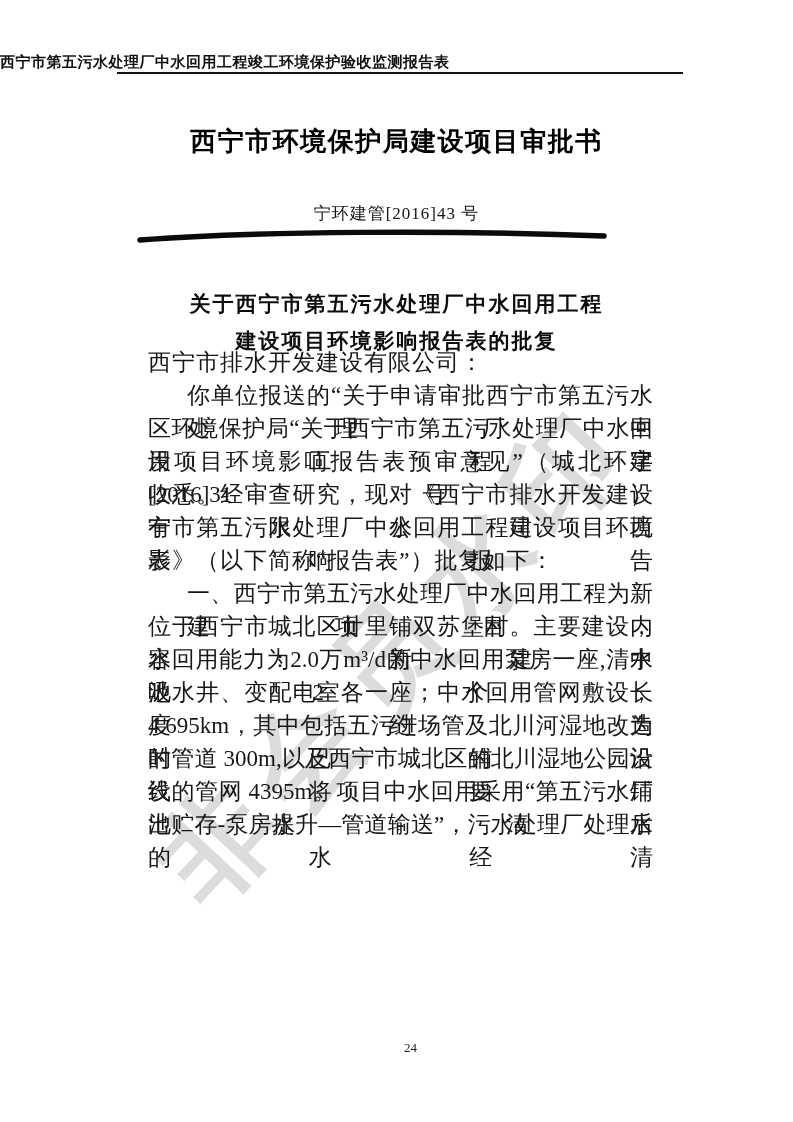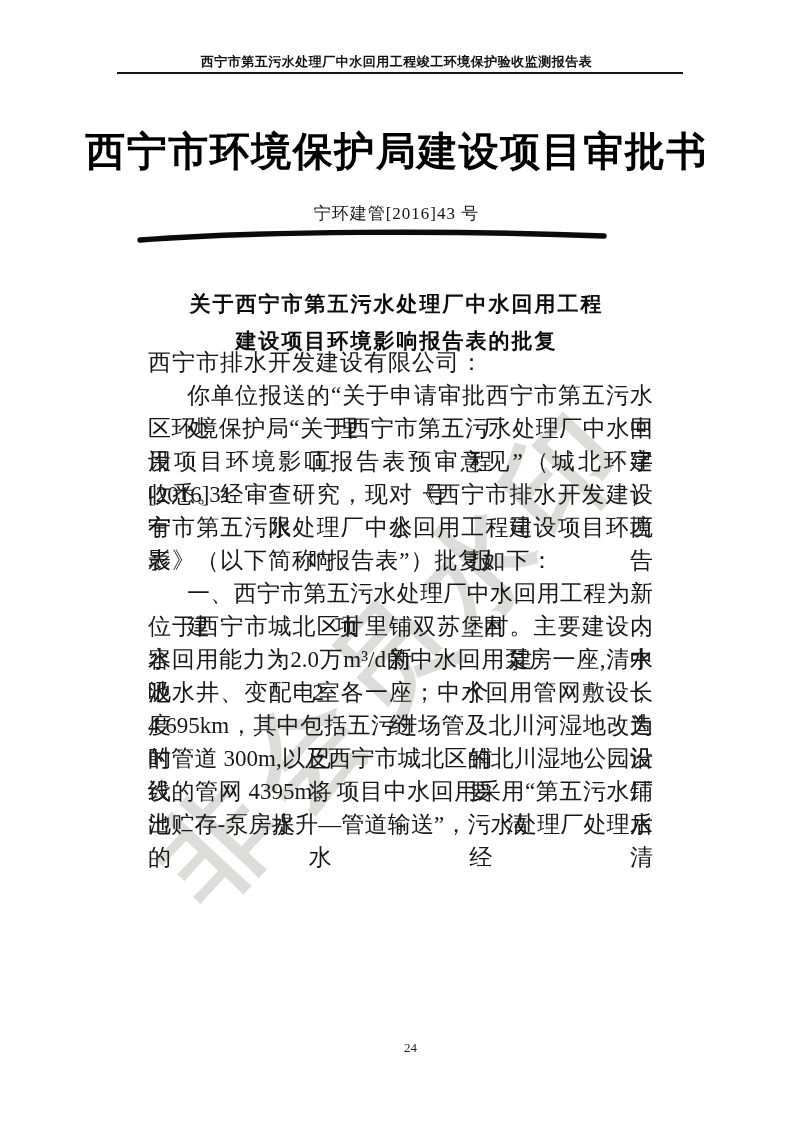--- a/index.html
+++ b/index.html
@@ -7,35 +7,35 @@
     position:relative;
     width:793px;height:1122px;
     background:#ffffff;
     overflow:hidden;
     font-family:"Liberation Serif","DejaVu Serif",serif;
     color:#1c1c1c;
   }
   
   .running-header{
     position:absolute;top:53px;left:0;width:100%;
-    text-align:center;
+    text-align:left;
     font-family:"Liberation Sans","DejaVu Sans",sans-serif;
-    font-size:13px;font-weight:700;color:#111;
+    font-size:15px;font-weight:700;color:#111;
     letter-spacing:0.5px;
   }
   .header-rule{
     position:absolute;top:72px;left:117px;width:566px;height:2px;
     background:#151515;
   }
   
   .doc-title{
     position:absolute;top:124px;left:0;width:100%;
     text-align:center;
     font-family:"Liberation Sans","DejaVu Sans",sans-serif;
-    font-size:40px;font-weight:700;color:#000;
+    font-size:26px;font-weight:700;color:#000;
     letter-spacing:1.5px;
   }
   .doc-number{
     position:absolute;top:202px;left:0;width:100%;
     text-align:center;
     font-size:17px;color:#141414;
     letter-spacing:1px;
   }
   .thick-rule{
     position:absolute;top:228px;left:136px;width:472px;height:16px;

